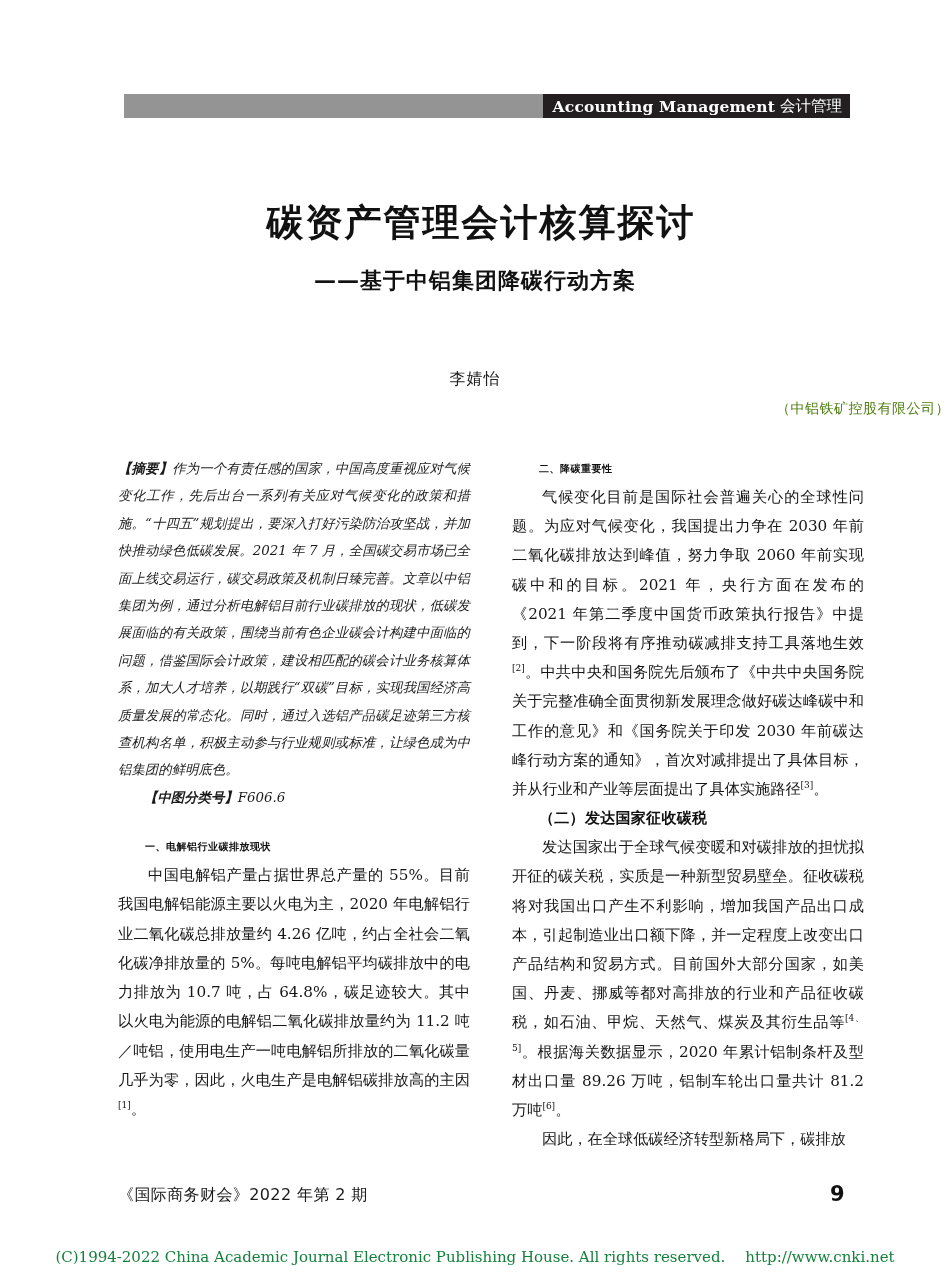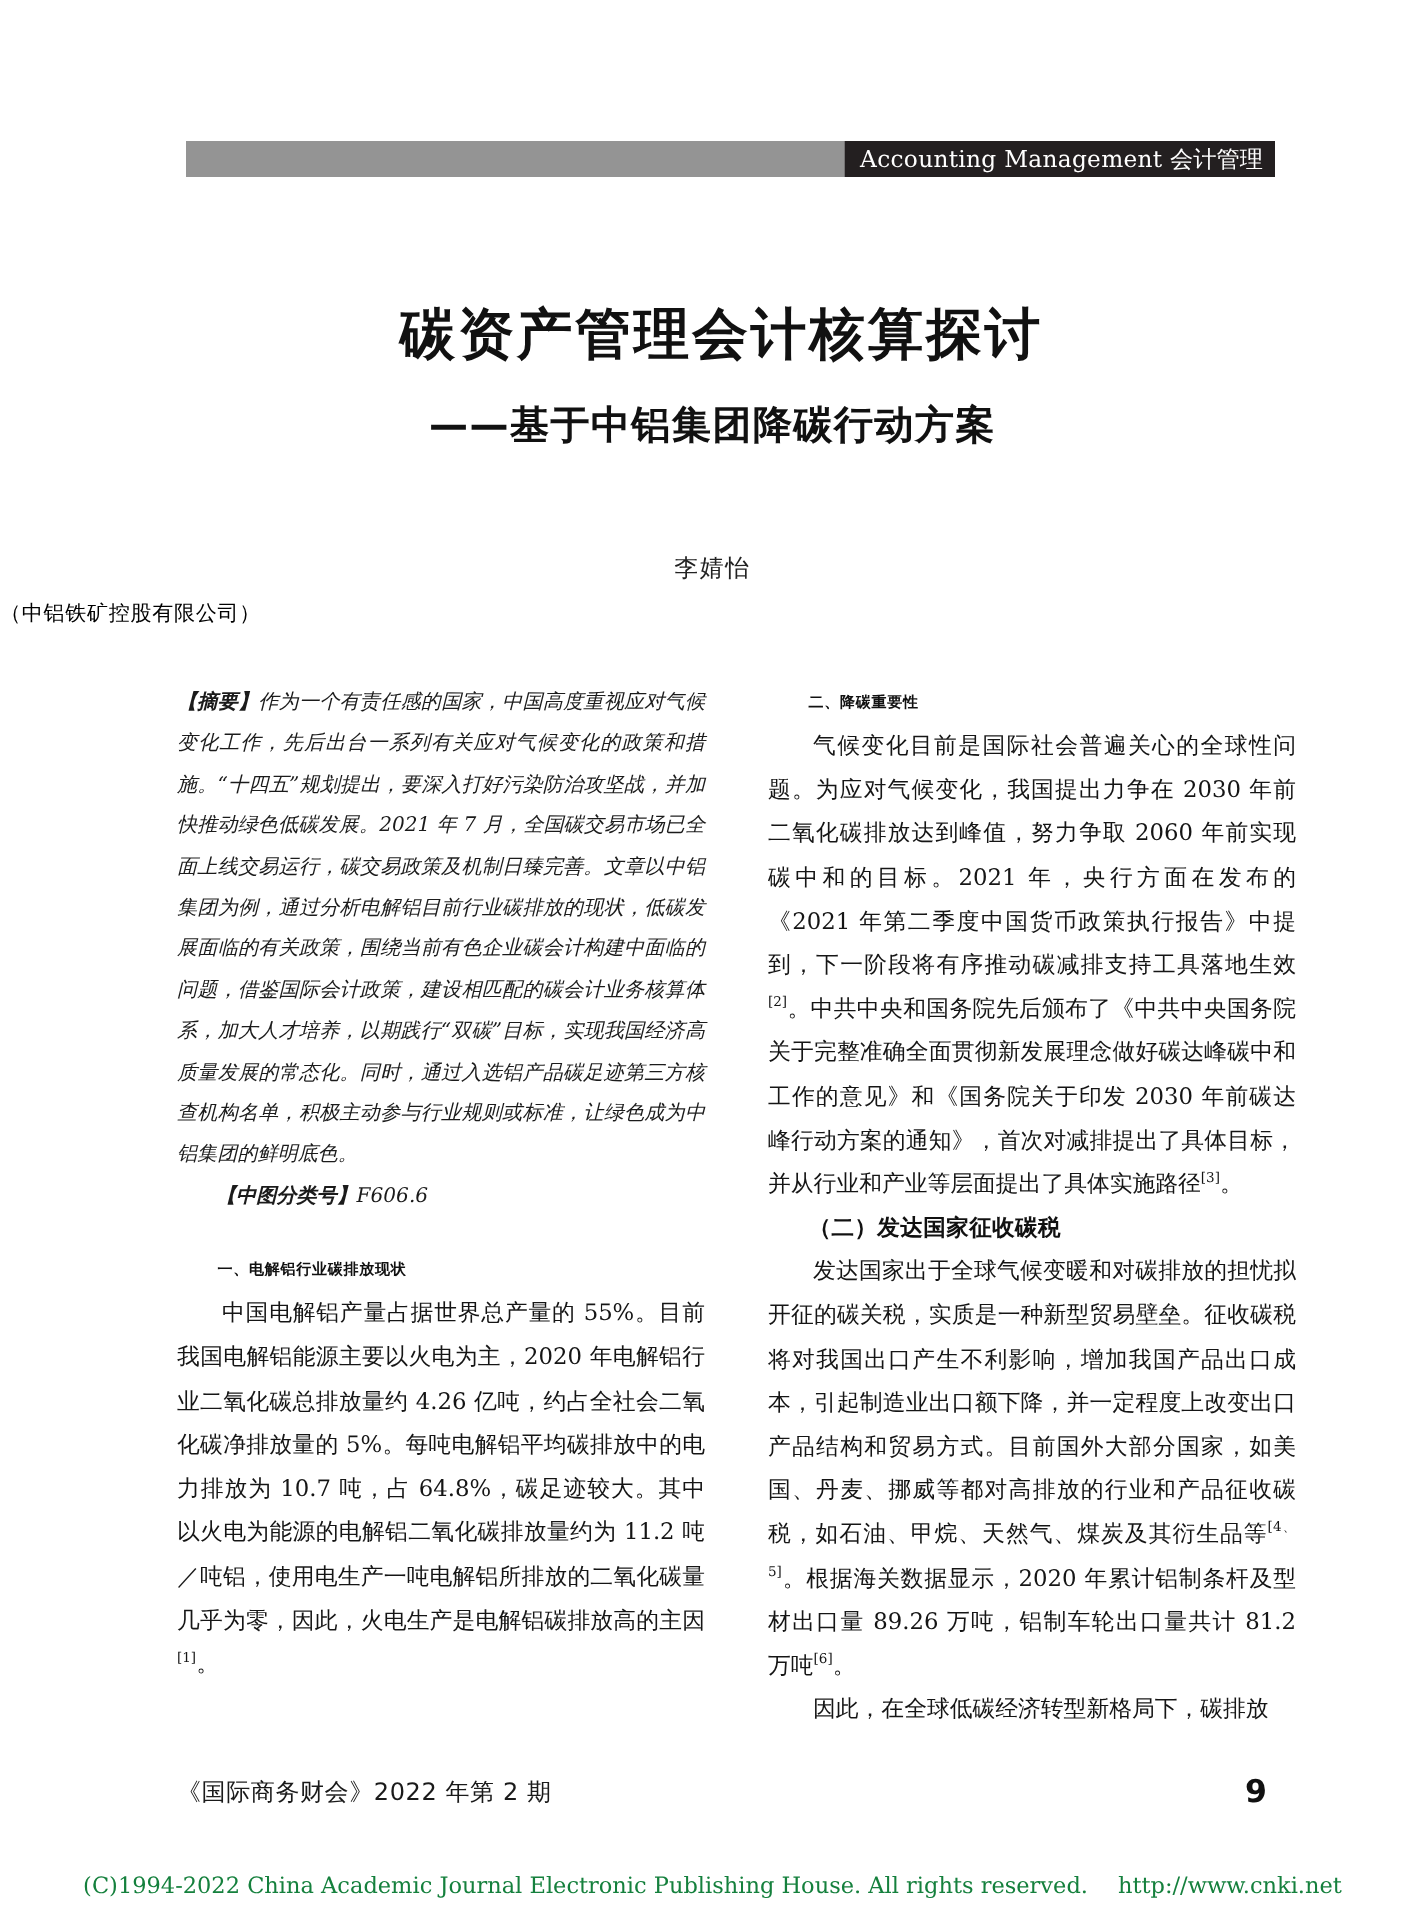--- a/index.html
+++ b/index.html
@@ -34,21 +34,21 @@
   .header-band-dark {
     background: #231f20;
     color: #ffffff;
     display: flex;
     align-items: center;
     padding: 0 8px 0 10px;
     white-space: nowrap;
   }
   .header-en {
     font-family: "DejaVu Serif", "Liberation Serif", serif;
-    font-weight: normal;
+    font-weight: bold;
     font-size: 15.5px;
     letter-spacing: 0.2px;
   }
   .header-cn {
     font-family: "DejaVu Sans", "Liberation Sans", sans-serif;
     font-weight: normal;
     font-size: 15.5px;
     margin-left: 5px;
   }
 
@@ -67,21 +67,21 @@
     padding-left: 12px;
   }
   .title-sub {
     position: absolute;
     left: 0;
     right: 0;
     top: 266px;
     text-align: center;
     font-family: "DejaVu Sans", "Liberation Sans", sans-serif;
     font-weight: bold;
-    font-size: 26px;
+    font-size: 22px;
     letter-spacing: 1px;
     color: #111;
   }
 
   
   .author-name {
     position: absolute;
     left: 0;
     right: 0;
     top: 369px;
@@ -89,25 +89,25 @@
     font-family: "DejaVu Sans", "Liberation Sans", sans-serif;
     font-size: 16px;
     letter-spacing: 1px;
     color: #222;
   }
   .author-affil {
     position: absolute;
     left: 0;
     right: 0;
     top: 400px;
-    text-align: left;
+    text-align: right;
     font-family: Liberation Sans, sans-serif;
     font-size: 14px;
     letter-spacing: 0.5px;
-    color: #000000;
+    color: #4d7c0f;
   }
 
   
   .col {
     position: absolute;
     top: 455px;
     width: 352px;
   }
   .col-left  { left: 118px; }
   .col-right { left: 512px; }

